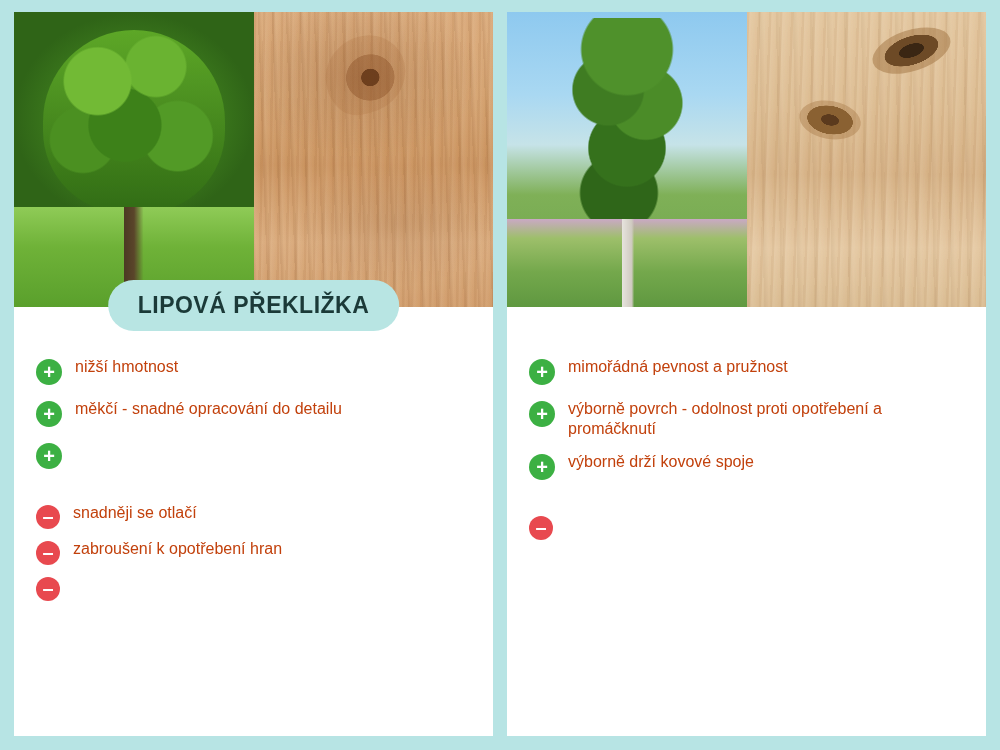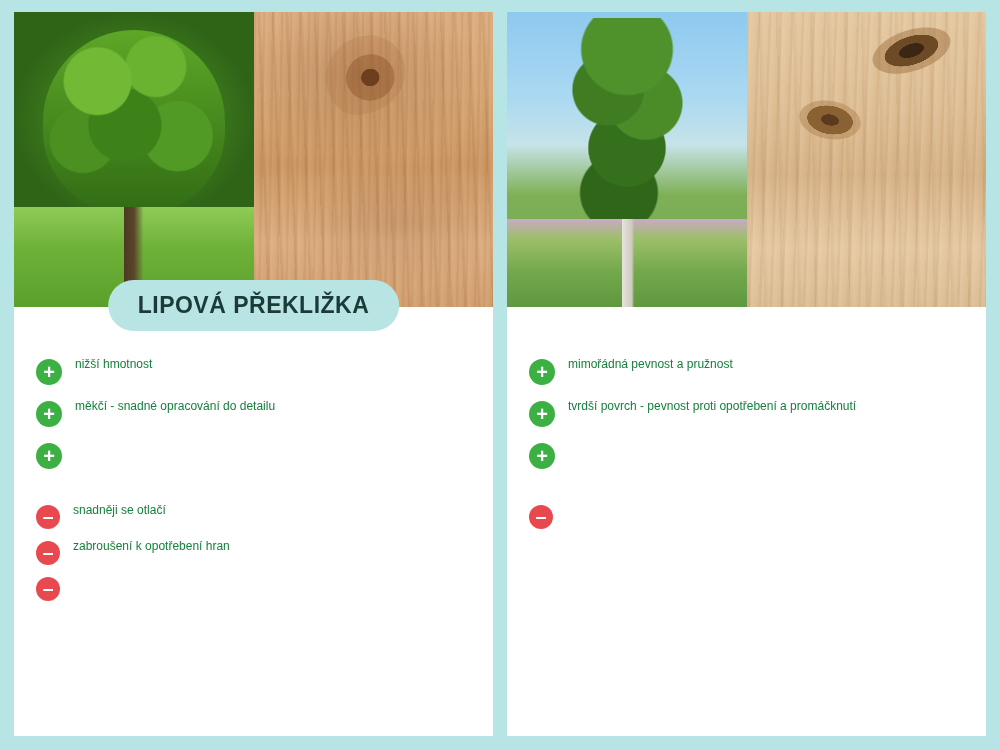--- a/index.html
+++ b/index.html
@@ -253,22 +253,22 @@
   }
   .badge.plus { background: #3cb043; }
   .badge.minus {
     background: #e8494f;
     width: 24px;
     height: 24px;
     line-height: 22px;
     font-size: 20px;
   }
   .item-text {
-    font-size: 12px;
-    color: #15803d;
+    font-size: 16px;
+    color: #c2410c;
     line-height: 1.22;
   }
 </style>
 </head>
 <body>
 
 <div class="page">
 
   <div class="panel">
     <div class="images">
@@ -317,24 +317,25 @@
     </div>
 
     <div class="content">
       <ul class="list pros">
         <li>
           <span class="badge plus">+</span>
           <span class="item-text">mimořádná pevnost a pružnost</span>
         </li>
         <li>
           <span class="badge plus">+</span>
-          <span class="item-text">tvrdší povrch - pevnost proti opotřebení a promáčknutí</span>
-        </li>
-        <li>
-          <span class="badge plus">+</span>
+          <span class="item-text">výborně povrch - odolnost proti opotřebení a promáčknutí</span>
+        </li>
+        <li>
+          <span class="badge plus">+</span>
+          <span class="item-text">výborně drží kovové spoje</span>
         </li>
       </ul>
 
       <ul class="list cons">
         <li>
           <span class="badge minus">–</span>
         </li>
       </ul>
     </div>
   </div>

